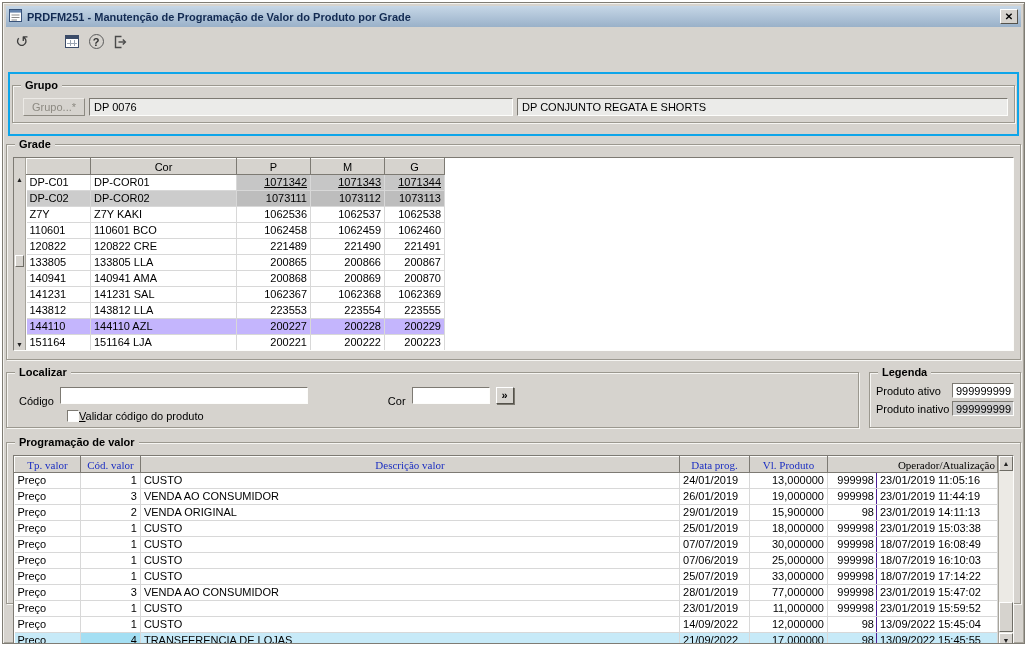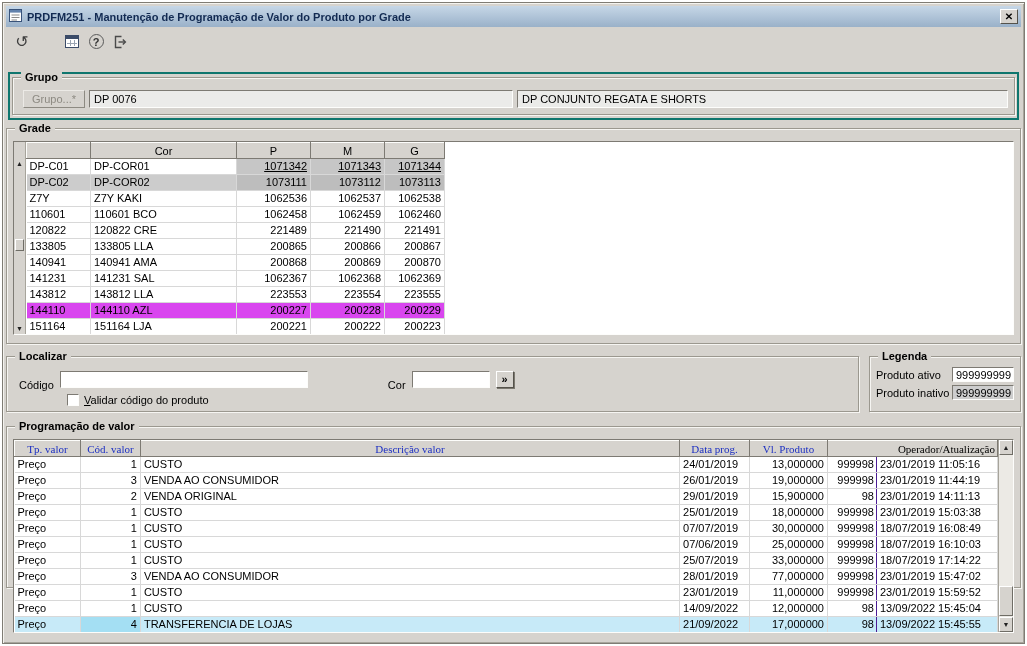--- a/index.html
+++ b/index.html
@@ -21,21 +21,21 @@
   .cal-top {position:absolute;top:0;left:0;right:0;height:3px;background:#3c4c68;}
   .cal-grid {position:absolute;top:4px;left:1px;right:1px;bottom:1px;
     background:linear-gradient(to right,transparent 0 3px,#9aa4b2 3px 4px,transparent 4px 7px,#9aa4b2 7px 8px,transparent 8px),
                linear-gradient(to bottom,transparent 0 3px,#9aa4b2 3px 4px,transparent 4px);}
   .help-glyph {width:15px;height:15px;border:1px solid #5a5a5a;border-radius:50%;font-weight:bold;font-size:11px;
                display:inline-flex;align-items:center;justify-content:center;color:#333;}
   
   .groupbox {position:relative;border:1px solid #9b988f;box-shadow:inset 1px 1px 0 #f6f5f2, 1px 1px 0 #f6f5f2;padding:12px 6px 6px;}
   .gb-label {position:absolute;top:-7px;left:8px;background:#d6d3ce;padding:0 4px;font-weight:bold;}
   
-  .red-wrap {margin:18px 2px 8px;border:2px solid #0f766e;padding:3px 2px;}
+  .red-wrap {margin:18px 2px 8px;border:2px solid #0ea5e9;padding:11px 2px;}
   .grupo-box {height:38px;border-color:#9b988f;}
   .grupo-row {display:flex;align-items:center;gap:4px;padding-left:4px;}
   .btn {background:#d6d3ce;border:1px solid;border-color:#fff #55524b #55524b #fff;box-shadow:1px 1px 0 #7b786f;
         font-family:"Liberation Sans",sans-serif;font-size:11px;padding:1px 8px;height:18px;cursor:default;}
   .btn.disabled {color:#8d8a82;box-shadow:none;border-color:#eceae6 #8d8a82 #8d8a82 #eceae6;}
   .field {border:1px solid;border-color:#7d7a73 #fdfdfb #fdfdfb #7d7a73;background:#ebebe9;height:18px;
           display:flex;align-items:center;padding:0 4px;white-space:nowrap;overflow:hidden;}
   .grupo-code {width:424px;}
   .grupo-desc {flex:1;}
   
@@ -47,34 +47,34 @@
   .sel-thumb {position:absolute;left:1px;right:1px;top:45%;height:12px;background:#d6d3ce;border:1px solid;border-color:#fff #6f6d66 #6f6d66 #fff;}
   table.grid {border-collapse:collapse;table-layout:fixed;align-self:flex-start;}
   table.grid th {background:#d6d3ce;border:1px solid;border-color:#fdfdfb #7d7a73 #7d7a73 #fdfdfb;
                  font-weight:normal;height:16px;padding:0 2px;white-space:nowrap;overflow:hidden;}
   table.grid td {border-right:1px solid #d8d8d8;border-bottom:1px solid #d8d8d8;height:16px;line-height:15px;
                  padding:0 3px;white-space:nowrap;overflow:hidden;}
   td.num {text-align:right;}
   tr.nums-gray td.num {background:#c6c6c6;text-decoration:underline;}
   tr.row-gray td {background:#cccccc;}
   tr.row-gray td.num {background:#bdbdbd;}
-  tr.selected td {background:#d946ef;}
+  tr.selected td {background:#c4b5fd;}
   .grade-table tbody tr:last-of-type td {border-bottom:1px solid #6f6d66;}
   
   .mid-row {display:flex;margin-top:12px;gap:10px;height:56px;}
   .loc-box {flex:1;padding-top:10px;}
   .loc-line1 {display:flex;align-items:center;gap:6px;padding-left:6px;}
   .lbl {white-space:nowrap;margin-top:12px;}
   .txt {border:1px solid;border-color:#7d7a73 #fdfdfb #fdfdfb #7d7a73;background:#fff;height:17px;
         font-family:"Liberation Sans",sans-serif;font-size:11px;padding:0 3px;}
   .txt.codigo {width:248px;}
   .cor-lbl {margin-left:74px;}
   .txt.cor {width:78px;}
   .btn.go {padding:0 5px;height:17px;font-weight:bold;}
-  .loc-line2 {display:flex;align-items:flex-end;gap:5px;margin-top:3px;padding-left:54px;}
+  .loc-line2 {display:flex;align-items:flex-end;margin-top:3px;padding-left:54px;}
   .chk {width:12px;height:12px;background:#fff;border:1px solid;border-color:#7d7a73 #fdfdfb #fdfdfb #7d7a73;display:inline-block;cursor:default;}
   .chk-label {display:inline-block;}
   .chk-label::first-letter {text-decoration:underline;}
   .leg-box {width:152px;padding:10px 6px 4px;}
   .leg-row {display:flex;align-items:center;justify-content:space-between;margin-bottom:3px;}
   .leg-field {width:62px;height:15px;border:1px solid;border-color:#7d7a73 #fdfdfb #fdfdfb #7d7a73;
               display:flex;align-items:center;justify-content:flex-end;padding:0 2px;}
   .leg-field.ativo {background:#fff;}
   .leg-field.inativo {background:#cdcdcd;}
   

